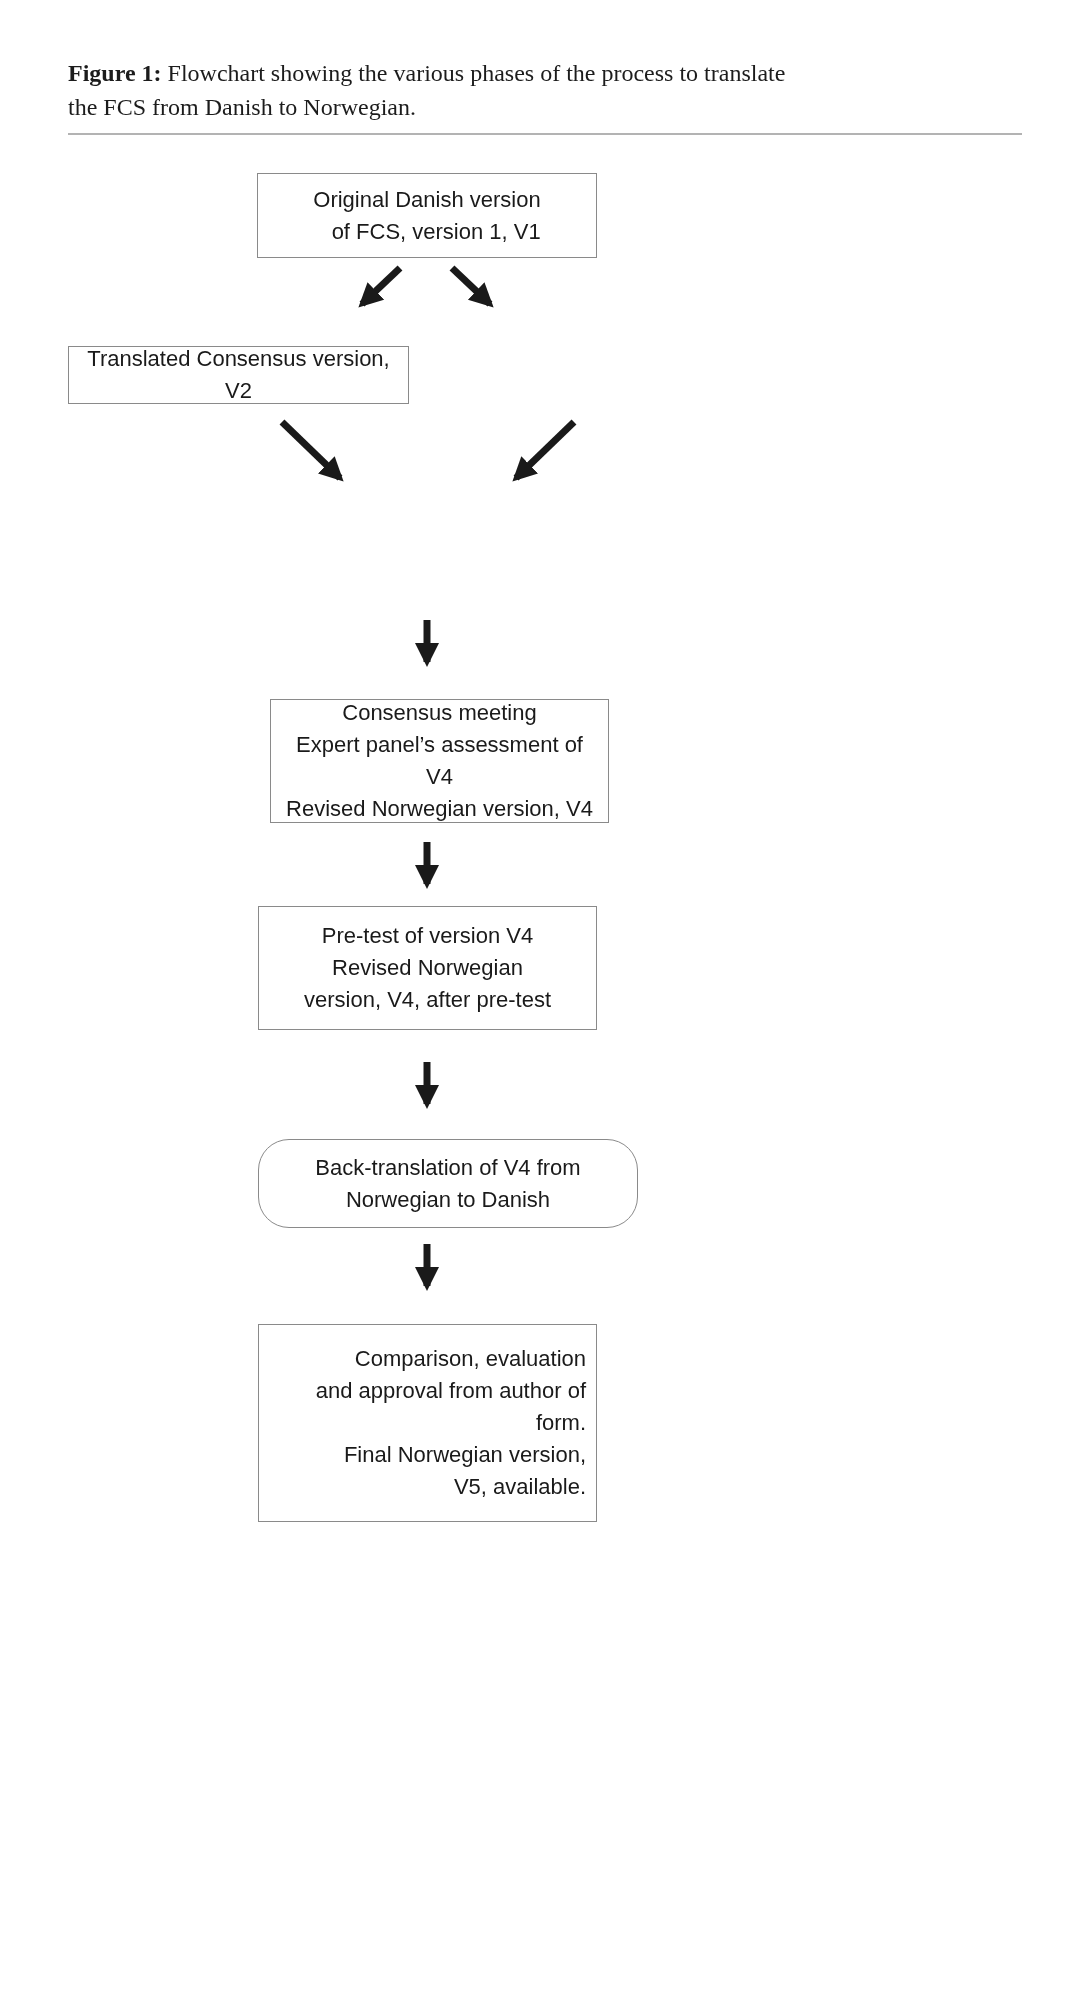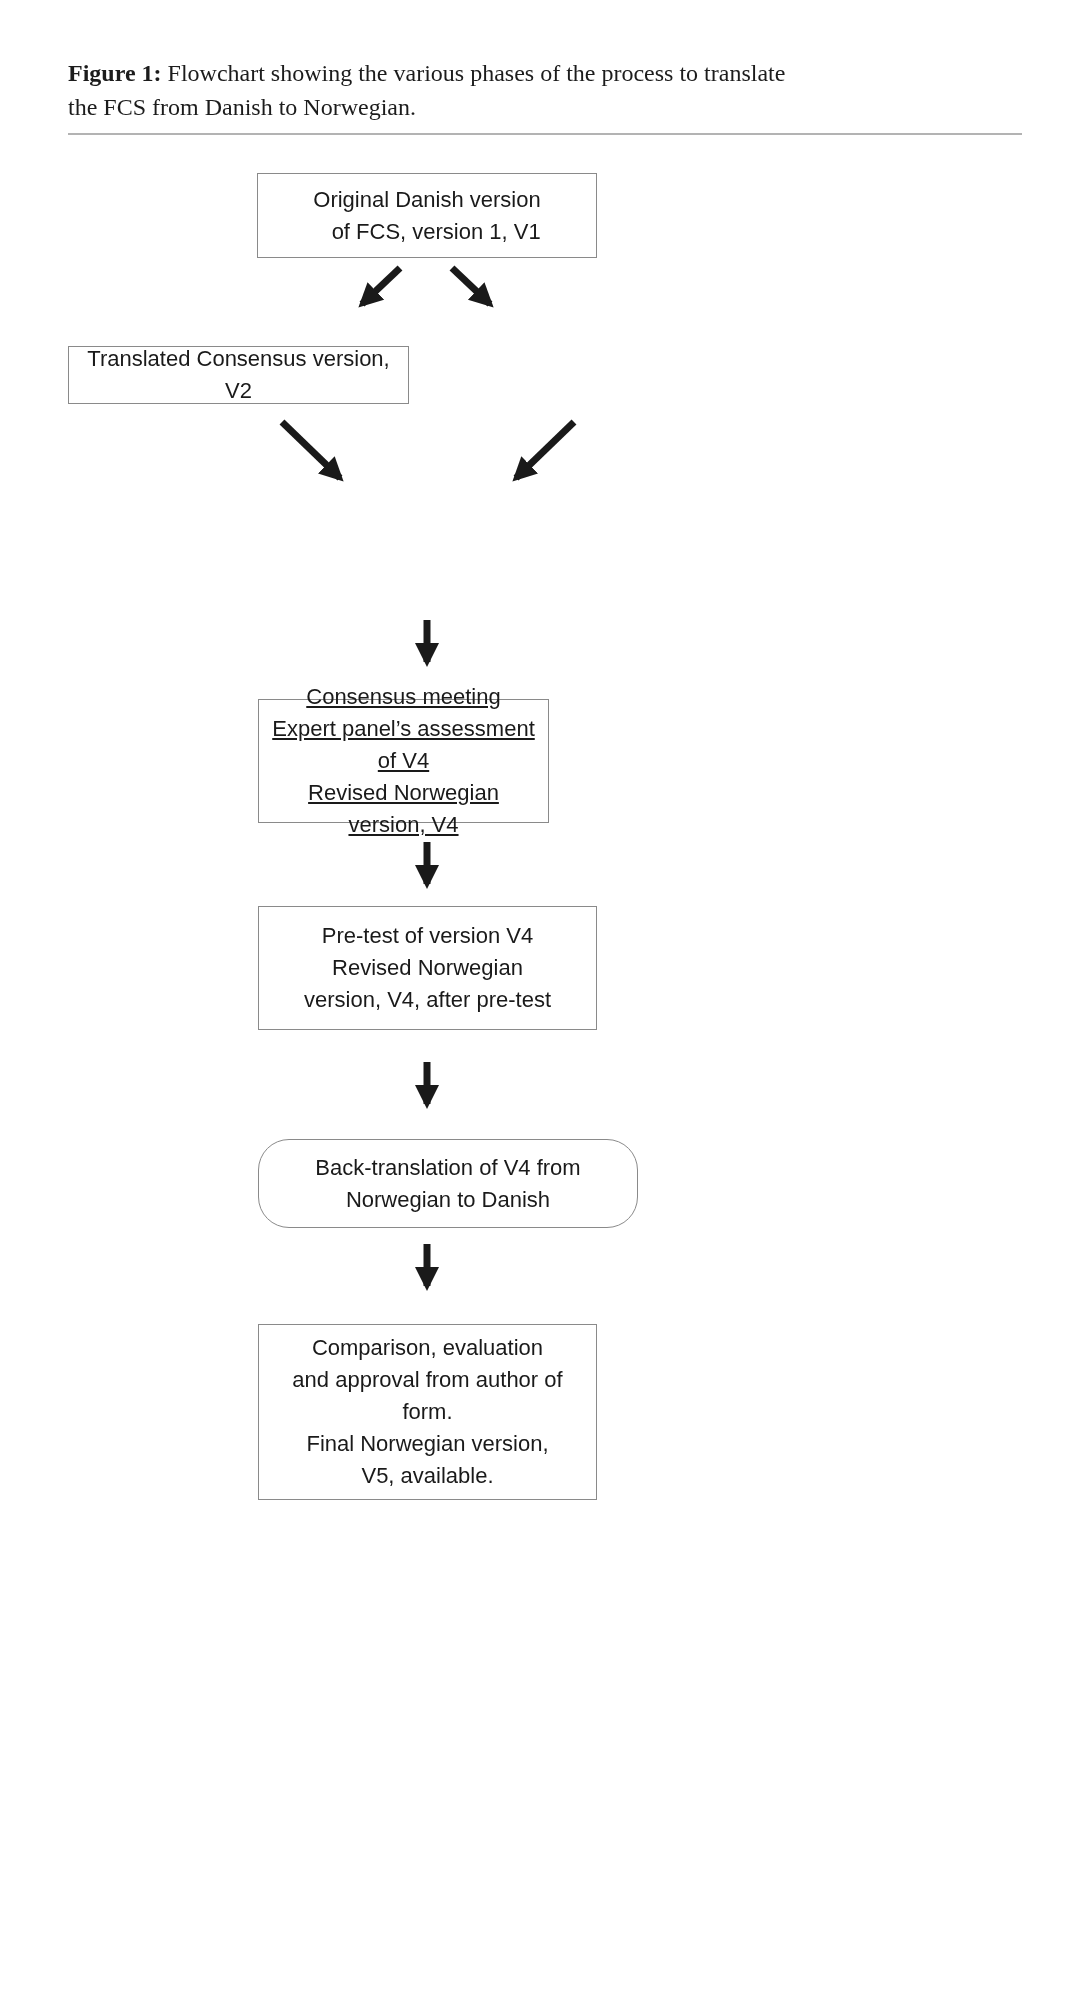--- a/index.html
+++ b/index.html
@@ -95,21 +95,21 @@
   </svg>
   <svg class="arrow" style="left:492px; top:416px;" width="92" height="80">
     <line x1="82" y1="6" x2="24" y2="62" marker-end="url(#ah)"></line>
   </svg>
 
 
   <svg class="arrow" style="left:413px; top:618px;" width="28" height="60">
     <line x1="14" y1="2" x2="14" y2="44" marker-end="url(#ah)"></line>
   </svg>
 
-  <div class="node" style="left:258px; top:699px; width:291px; height:124px;text-decoration:underline;">Consensus meeting
+  <div class="node" style="left:270px; top:699px; width:339px; height:124px;">Consensus meeting
 Expert panel’s assessment of V4
 Revised Norwegian version, V4</div>
 
   <svg class="arrow" style="left:413px; top:840px;" width="28" height="60">
     <line x1="14" y1="2" x2="14" y2="44" marker-end="url(#ah)"></line>
   </svg>
 
   <div class="node" style="left:258px; top:906px; width:339px; height:124px;">Pre-test of version V4
 Revised Norwegian
 version, V4, after pre-test</div>
@@ -118,18 +118,18 @@
     <line x1="14" y1="2" x2="14" y2="44" marker-end="url(#ah)"></line>
   </svg>
 
   <div class="node" style="left:258px; top:1139px; width:380px; height:89px;border-radius:31px;">Back-translation of V4 from
 Norwegian to Danish</div>
 
   <svg class="arrow" style="left:413px; top:1242px;" width="28" height="60">
     <line x1="14" y1="2" x2="14" y2="44" marker-end="url(#ah)"></line>
   </svg>
 
-  <div class="node" style="left:258px; top:1324px; width:339px; height:176px;">Comparison, evaluation
+  <div class="node" style="left:258px; top:1324px; width:339px; height:198px;text-align:right;">Comparison, evaluation
 and approval from author of form.
 Final Norwegian version,
 V5, available.</div>
 
 </div>
 
 </body></html>

